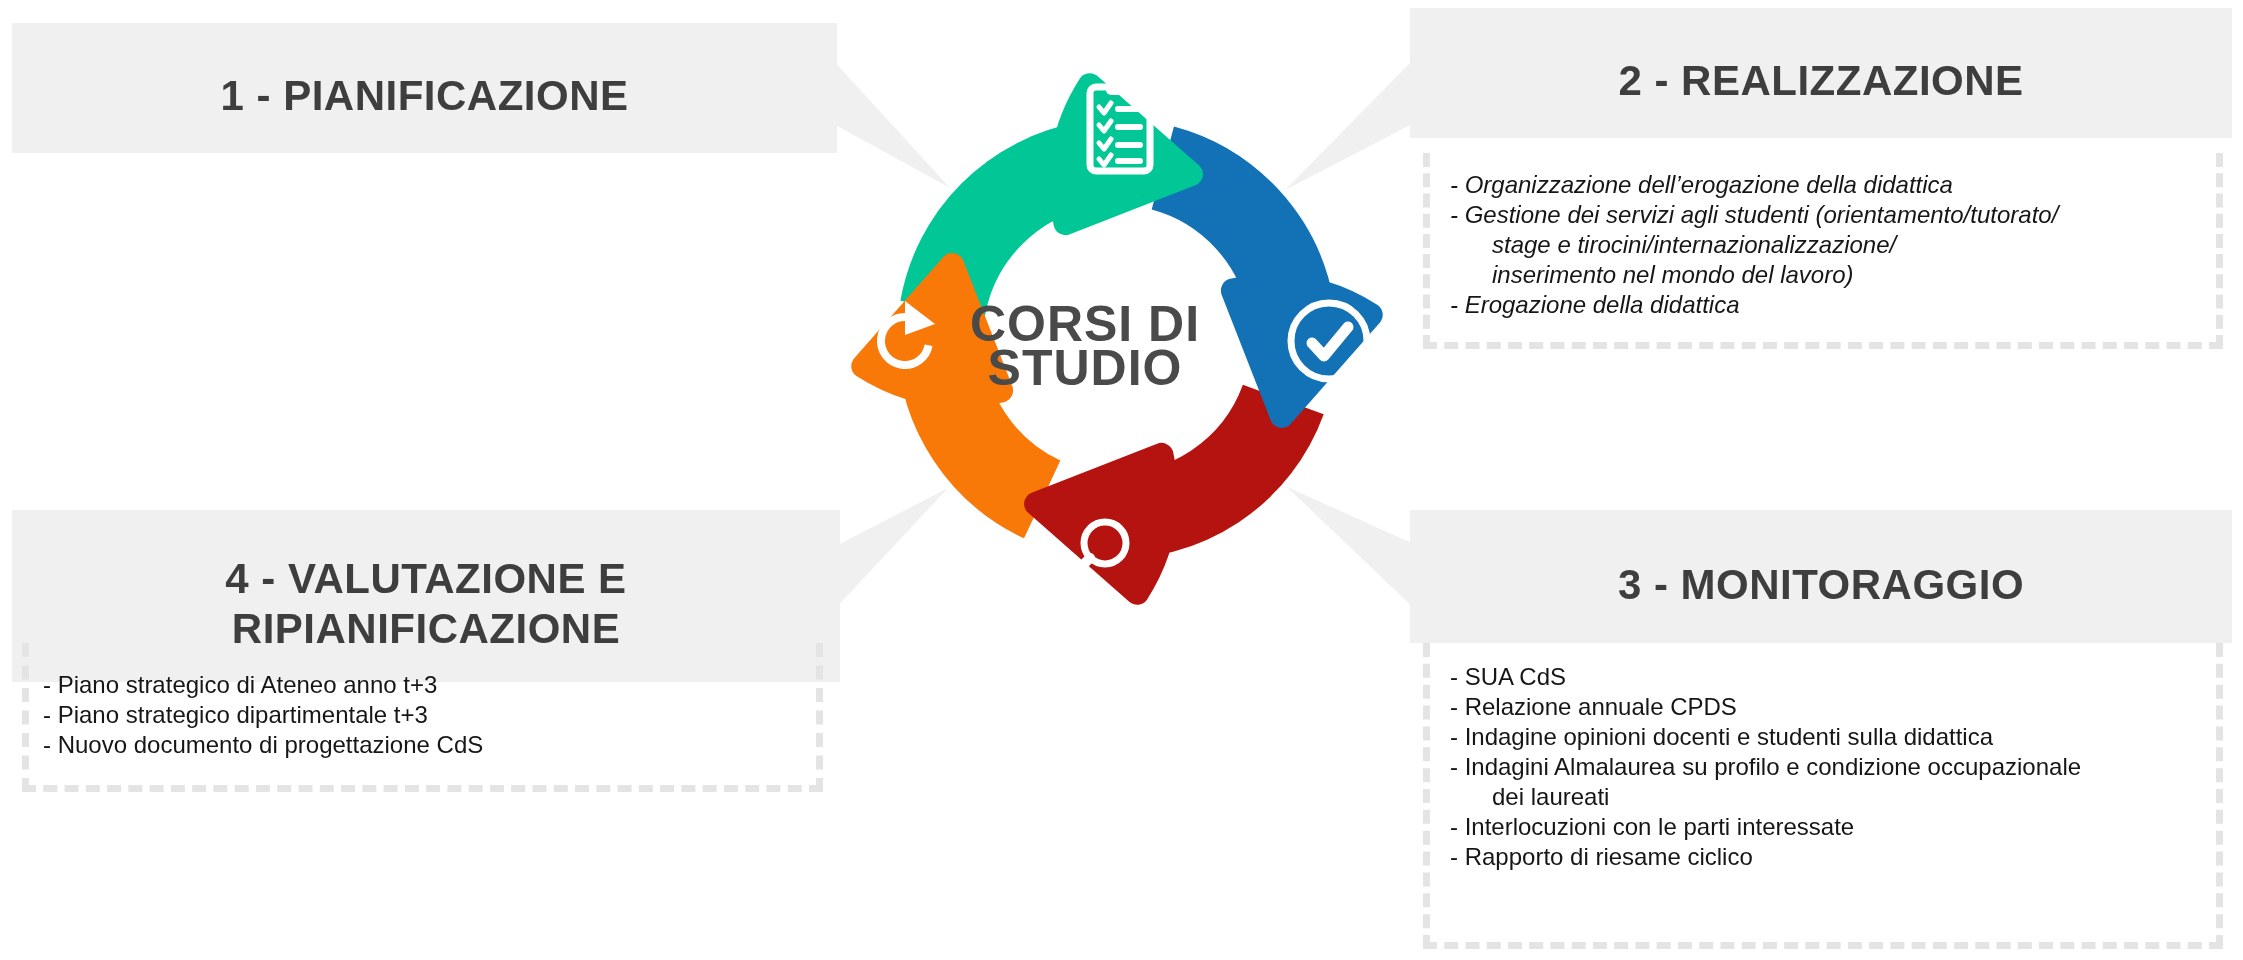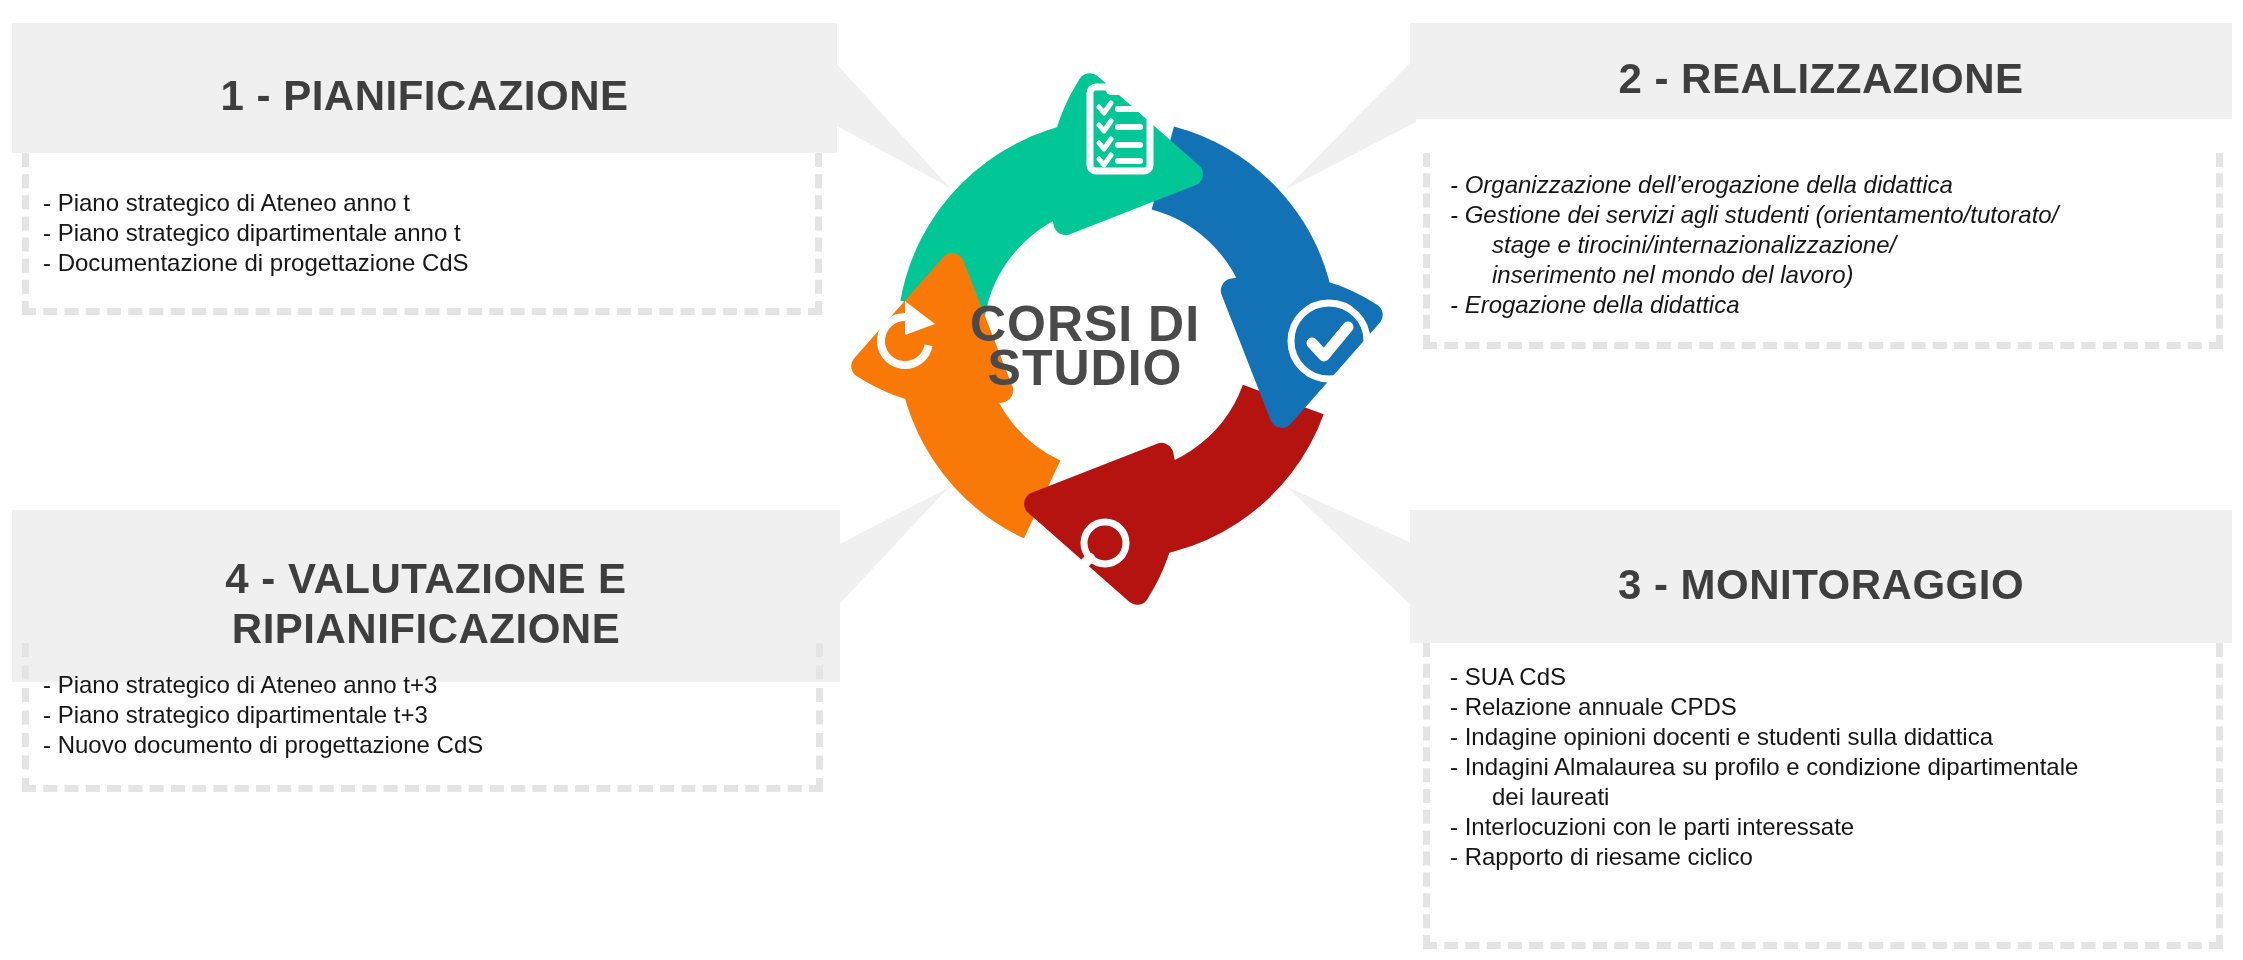--- a/index.html
+++ b/index.html
@@ -14,21 +14,21 @@
   .list{position:absolute;z-index:1;font-size:24px;color:#161616;line-height:30px;
         border-left:7px dashed #E4E4E4;border-right:7px dashed #E4E4E4;
         border-bottom:7px dashed #E4E4E4;box-sizing:border-box;}
   .list div{white-space:nowrap;}
   .cont{padding-left:42px;}
   #list1{left:22px;top:153px;width:800px;height:162px;padding:35px 10px 0 14px;}
   #list2{left:1423px;top:153px;width:800px;height:196px;padding:17px 10px 0 20px;font-style:italic;}
   #list3{left:1423px;top:643px;width:800px;height:306px;padding:19px 10px 0 20px;}
   #list4{left:22px;top:643px;width:801px;height:149px;padding:27px 10px 0 14px;}
   #hdr1{left:12px;top:23px;width:825px;height:130px;}
-  #hdr2{left:1410px;top:23px;width:822px;height:96px;justify-content:center;}
+  #hdr2{left:1410px;top:8px;width:822px;height:130px;justify-content:center;}
   #hdr3{left:1410px;top:510px;width:822px;height:133px;}
   #hdr4{left:12px;top:510px;width:828px;height:172px;}
   .center-label{position:absolute;z-index:1;left:885px;top:302px;width:400px;
        text-align:center;font-weight:bold;font-size:50px;line-height:44px;
        color:#4A4A4A;letter-spacing:1px;}
 </style>
 </head>
 <body>
 
 <div class="canvas">
@@ -89,39 +89,34 @@
   <div class="hdr" id="hdr2">
     <span class="t">2 - REALIZZAZIONE</span>
   </div>
   <div class="hdr" id="hdr3">
     <span class="t">3 - MONITORAGGIO</span>
   </div>
   <div class="hdr" id="hdr4">
     <span class="t">4 - VALUTAZIONE E RIPIANIFICAZIONE</span>
   </div>
 
-  <div class="list" id="list1">
-    <div>- Piano strategico di Ateneo anno t</div>
-    <div>- Piano strategico dipartimentale anno t</div>
-    <div>- Documentazione di progettazione CdS</div>
-  </div>
 
   <div class="list" id="list2">
     <div>- Organizzazione dell’erogazione della didattica</div>
     <div>- Gestione dei servizi agli studenti (orientamento/tutorato/</div>
     <div class="cont">stage e tirocini/internazionalizzazione/</div>
     <div class="cont">inserimento nel mondo del lavoro)</div>
     <div>- Erogazione della didattica</div>
   </div>
 
   <div class="list" id="list3">
     <div>- SUA CdS</div>
     <div>- Relazione annuale CPDS</div>
     <div>- Indagine opinioni docenti e studenti sulla didattica</div>
-    <div>- Indagini Almalaurea su profilo e condizione dipartimentale</div>
+    <div>- Indagini Almalaurea su profilo e condizione occupazionale</div>
     <div class="cont">dei laureati</div>
     <div>- Interlocuzioni con le parti interessate</div>
     <div>- Rapporto di riesame ciclico</div>
   </div>
 
   <div class="list" id="list4">
     <div>- Piano strategico di Ateneo anno t+3</div>
     <div>- Piano strategico dipartimentale t+3</div>
     <div>- Nuovo documento di progettazione CdS</div>
   </div>

